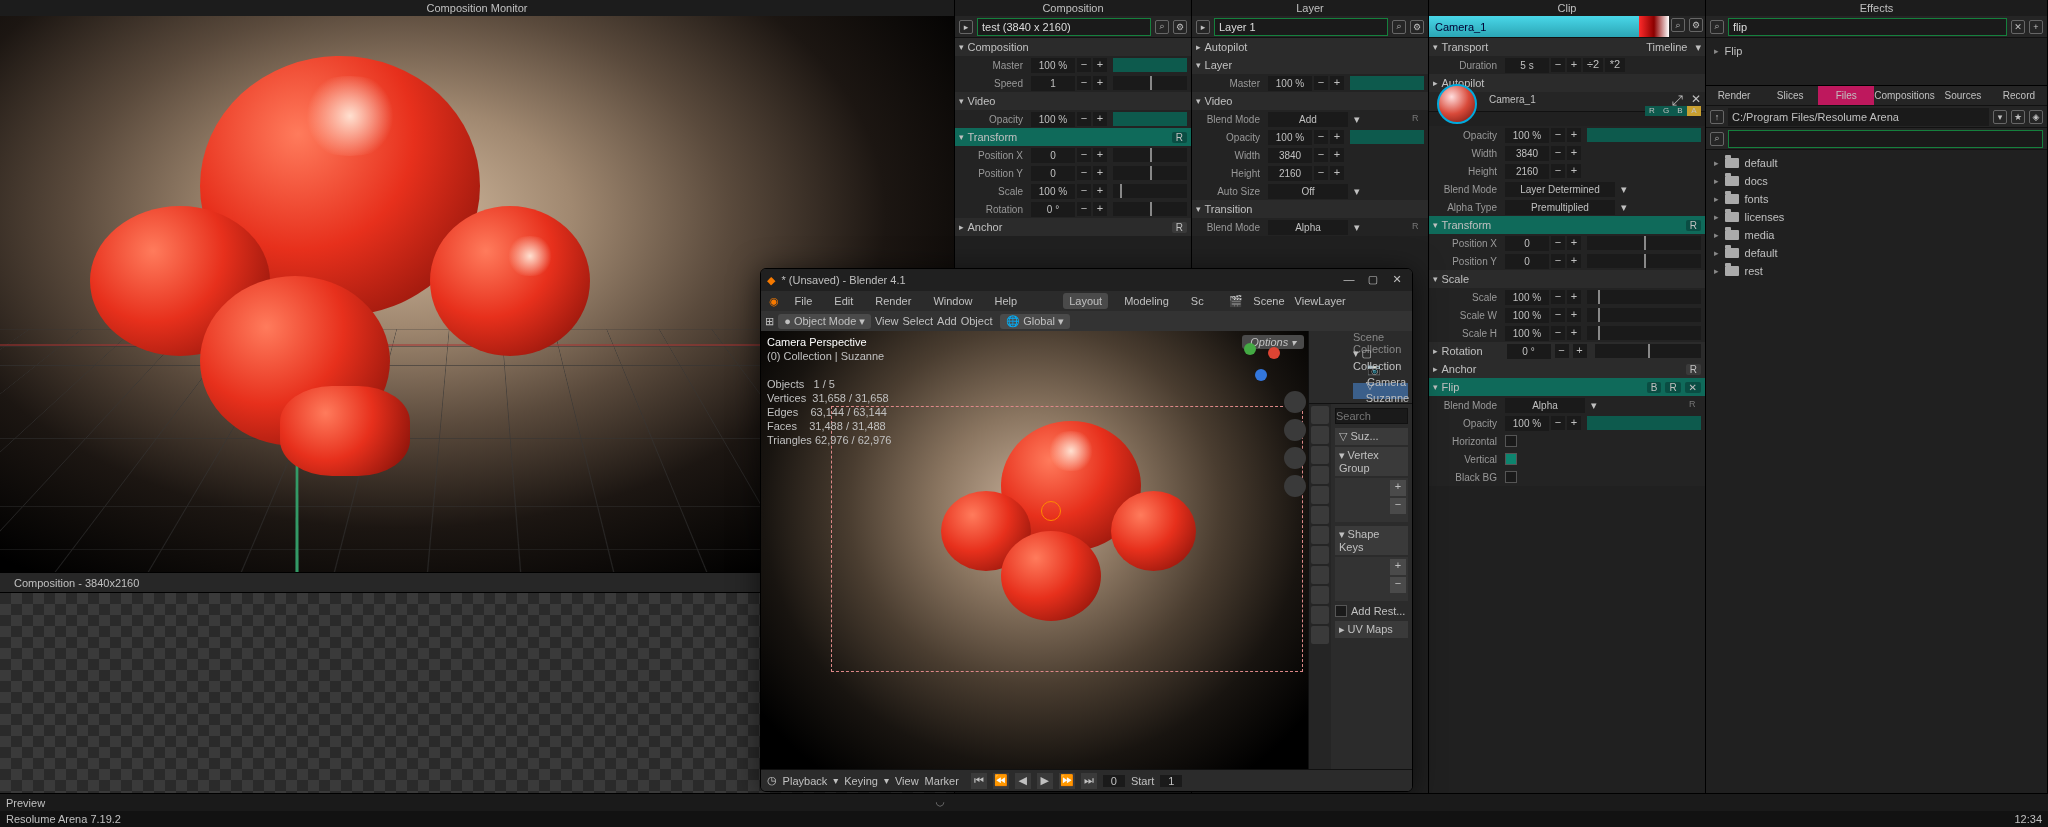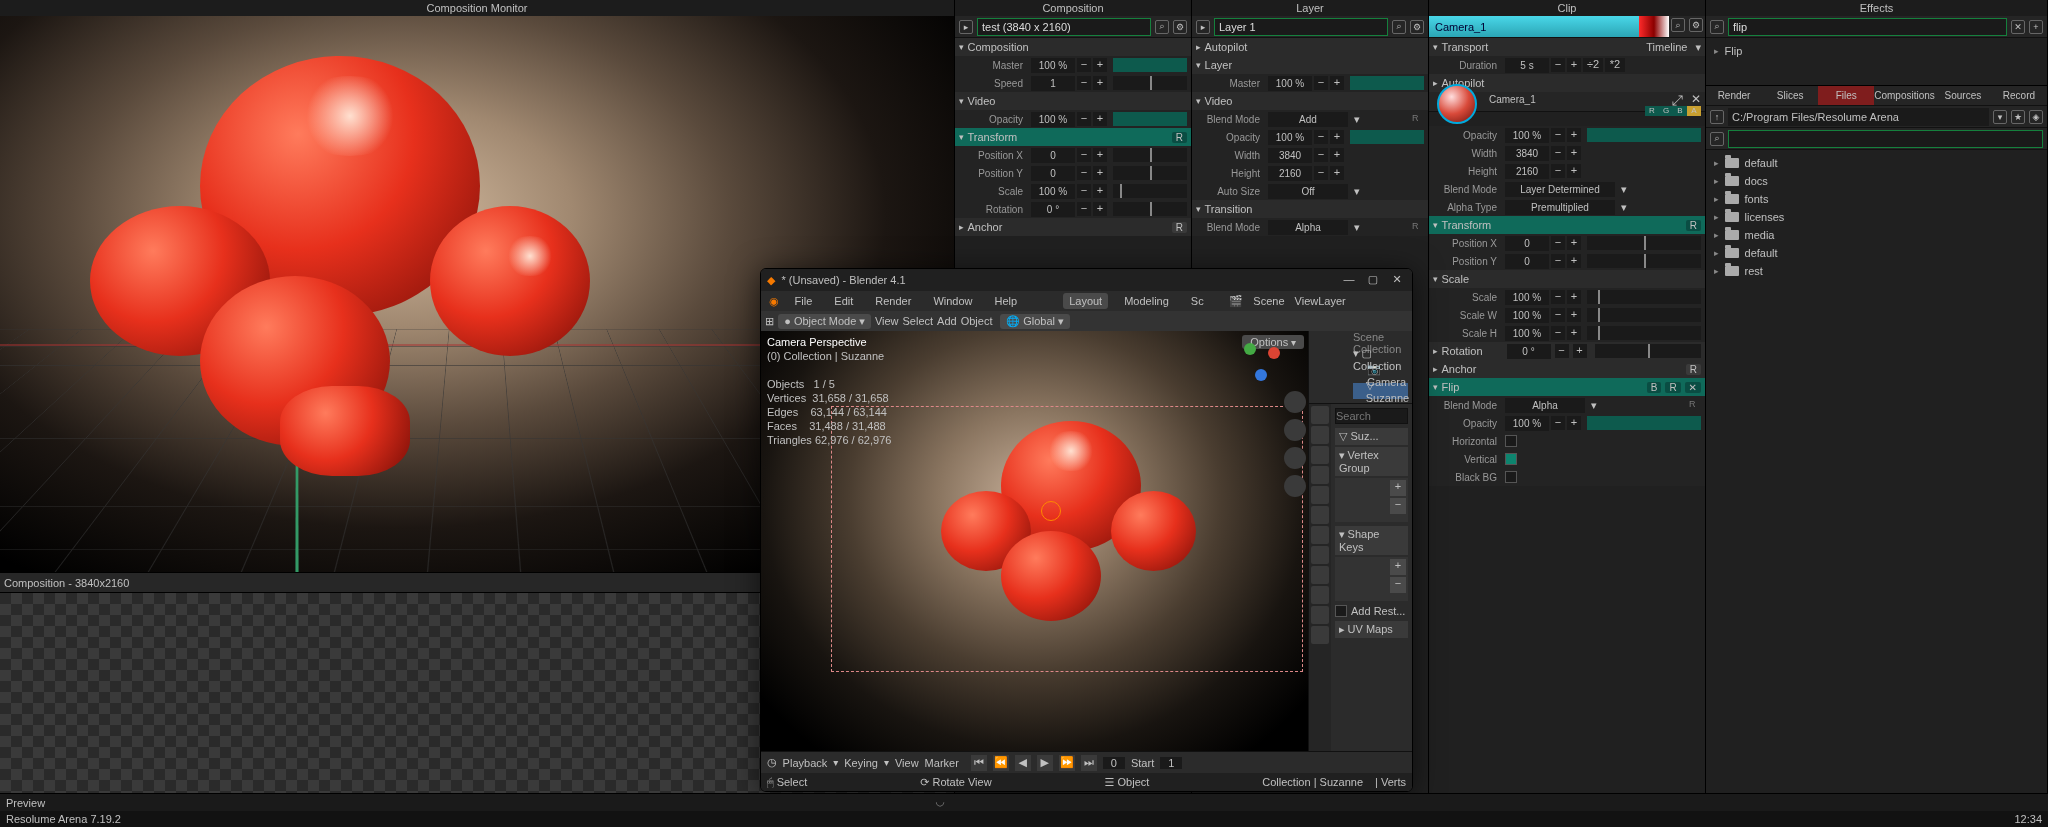--- a/index.html
+++ b/index.html
@@ -13,21 +13,21 @@
   linear-gradient(#333 1px, transparent 1px) 0 0/80px 80px,
   linear-gradient(90deg,#333 1px, transparent 1px) 0 0/80px 80px;
   transform: perspective(900px) rotateX(62deg); transform-origin: center 60%; opacity:0.6;}
 .axis-x{position:absolute;height:2px;width:200%;left:-50%;top:59%;background:#a33;transform:perspective(900px) rotateX(62deg);transform-origin:center;}
 .axis-y{position:absolute;height:200%;width:2px;left:31%;top:-50%;background:#396;transform:perspective(900px) rotateX(62deg);transform-origin:center;}
 .render-bg { position:absolute; inset:0; background: radial-gradient(ellipse at 42% 36%, #d4bba0 0%, #a08870 22%, #5a4a3c 42%, #1c1612 62%, #000 85%); }
 .suzanne { position:absolute; width:520px; height:420px; left:80px; top:30px; }
 .blob{position:absolute;background:radial-gradient(circle at 35% 30%,#ff7b5c,#e7301c 45%,#8b130a 90%);border-radius:50%;}
 .shine{position:absolute;background:radial-gradient(circle,#ffe0d0 0%,transparent 60%);border-radius:50%;}
 
-.monitor-status { height: 20px; background: #272727; line-height: 20px; padding-left: 4px; border-top:1px solid #000;}
+.monitor-status { height: 20px; background: #272727; line-height: 20px; padding-left: 14px; border-top:1px solid #000;}
 .preview-header { height: 18px; background: #1c1c1c; text-align: center; line-height: 18px; border-top:1px solid #000;}
 .preview-area { flex:1; background: repeating-conic-gradient(#3a3a3a 0 25%, #2a2a2a 0 50%) 0 0/22px 22px; border-top:1px solid #000;}
 
 .search-row { display:flex; height:22px; align-items:center; background:#252525; border-bottom:1px solid #111; padding:0 4px; gap:4px;}
 .search-row input { flex:1; background:#1a1a1a; border:1px solid #15803d; height:18px; color:#ddd; padding:0 4px;}
 .sicon{width:14px;height:14px;border:1px solid #666;border-radius:2px;display:flex;align-items:center;justify-content:center;font-size:9px;cursor:pointer;}
 
 .section-h { display:flex; align-items:center; height:18px; background:#0f6a5a; padding:0 4px; gap:4px; cursor:pointer;}
 .section-h.dark { background:#2b2b2b; }
 .section-h .tri{font-size:9px;}
@@ -52,21 +52,21 @@
 .tline-row{height:20px;background:#252525;border-bottom:1px solid #111;position:relative;}
 .tline-row .thumb{position:absolute;left:8px;top:-8px;width:40px;height:40px;border-radius:50%;background:radial-gradient(circle at 35% 30%,#fdd,#d94a3a 50%,#6a100a);border:2px solid #0ad;}
 .tline-row .ttxt{position:absolute;left:60px;top:2px;font-size:10px;}
 .tline-row .rgba{position:absolute;right:4px;top:14px;display:flex;gap:0;}
 .tline-row .rgba span{width:14px;height:10px;background:#0d5a4d;text-align:center;font-size:8px;line-height:10px;}
 
 .effects-pane{display:flex;flex-direction:column;}
 .effects-list{flex:0 0 47px;padding:4px 8px;}
 .fx-tabs{height:20px;display:flex;background:#252525;border-bottom:1px solid #111;}
 .fx-tab{flex:1;text-align:center;line-height:20px;font-size:10px;cursor:pointer;}
-.fx-tab.active{background:#7f1d1d;}
+.fx-tab.active{background:#be185d;}
 .path-row{height:22px;display:flex;align-items:center;background:#252525;padding:0 4px;gap:4px;border-bottom:1px solid #111;}
 .path-row .pth{flex:1;background:#1a1a1a;height:18px;line-height:18px;padding:0 4px;}
 .file-tree{flex:1;padding:4px 8px;}
 .ftree-item{display:flex;align-items:center;height:18px;gap:6px;cursor:pointer;}
 .ftree-item .caret{font-size:9px;color:#888;}
 .ftree-item .fico{width:14px;height:10px;background:#aaa;border-radius:1px;position:relative;}
 .ftree-item .fico::before{content:"";position:absolute;top:-3px;left:0;width:6px;height:3px;background:#aaa;border-radius:1px 1px 0 0;}
 
 .blender-win{position:absolute;left:760px;top:268px;width:653px;height:524px;background:#393939;border:1px solid #000;box-shadow:0 4px 30px rgba(0,0,0,.6);border-radius:6px;overflow:hidden;display:flex;flex-direction:column;}
 .bw-title{height:22px;background:#202020;display:flex;align-items:center;padding:0 6px;gap:6px;}
@@ -80,21 +80,21 @@
 .bw-body{flex:1;display:flex;}
 .bw-vp{flex:1;background:#1a1a1a;position:relative;overflow:hidden;}
 .bw-vp .vpbg{position:absolute;inset:0;background:radial-gradient(ellipse at 50% 40%,#c8b09a 0%,#8a7560 25%,#4a3d30 48%,#181410 70%,#000 90%);}
 .bw-vp .vp-suz{position:absolute;left:180px;top:90px;width:260px;height:210px;}
 .bw-vp .camrect{position:absolute;left:70px;top:75px;width:472px;height:266px;border:1px dashed #d88;}
 .bw-vp .stats{position:absolute;left:6px;top:4px;font-size:10px;line-height:14px;color:#ddd;}
 .bw-vp .gizmo{position:absolute;right:24px;top:8px;width:46px;height:46px;}
 .bw-vp .gizmo .gc{position:absolute;width:12px;height:12px;border-radius:50%;}
 .bw-vp .vicons{position:absolute;right:2px;top:60px;display:flex;flex-direction:column;gap:6px;}
 .bw-vp .vicons div{width:22px;height:22px;background:#3a3a3a;border-radius:11px;}
-.bw-vp .opts{position:absolute;right:4px;top:4px;background:#4a4a4a;padding:1px 8px;border-radius:3px;font-size:10px;}
+.bw-vp .opts{position:absolute;right:4px;top:4px;background:#4a4a4a;padding:1px 8px;border-radius:3px;font-size:10px;font-style:italic;}
 .bw-side{width:104px;background:#2b2b2b;border-left:1px solid #111;display:flex;flex-direction:column;font-size:10px;}
 .bw-side .ol{padding:4px;}
 .bw-side .olrow{display:flex;align-items:center;height:16px;gap:4px;margin-left:40px;}
 .bw-side .olrow.sel{background:#3b5f8a;justify-content:center;}
 .bw-props{flex:1;border-top:1px solid #111;display:flex;}
 .bw-props .picn{width:22px;background:#252525;display:flex;flex-direction:column;gap:2px;padding:2px;}
 .bw-props .picn div{height:18px;background:#3a3a3a;border-radius:2px;}
 .bw-props .pbody{flex:1;padding:4px;}
 .bw-props .ph{background:#3a3a3a;padding:2px 4px;margin-bottom:2px;}
 .bw-props .pbx{background:#333;height:44px;margin-bottom:4px;position:relative;}
@@ -697,30 +697,20 @@
     <span class="tbtn">⏮</span>
     <span class="tbtn">⏪</span>
     <span class="tbtn">◀</span>
     <span class="tbtn">▶</span>
     <span class="tbtn">⏩</span>
     <span class="tbtn">⏭</span>
     <span class="tnum">0</span>
     <span>Start</span>
     <span class="tnum">1</span>
   </div>
-  <div class="bw-status">
-    <span>🖱 <span>Select</span></span>
-    <span class="sp"></span>
-    <span>⟳ <span>Rotate View</span></span>
-    <span class="sp"></span>
-    <span>☰ <span>Object</span></span>
-    <span class="sp"></span>
-    <span>Collection | Suzanne</span>
-    <span>| <span>Verts</span></span>
-  </div>
 </div>
 
 <div class="footer">Preview</div>
 <div class="colsplit">◡</div>
 <div class="footer2">
   <span>Resolume Arena 7.19.2</span>
   <span class="sp"></span>
   <span>12:34</span>
 </div>
 

